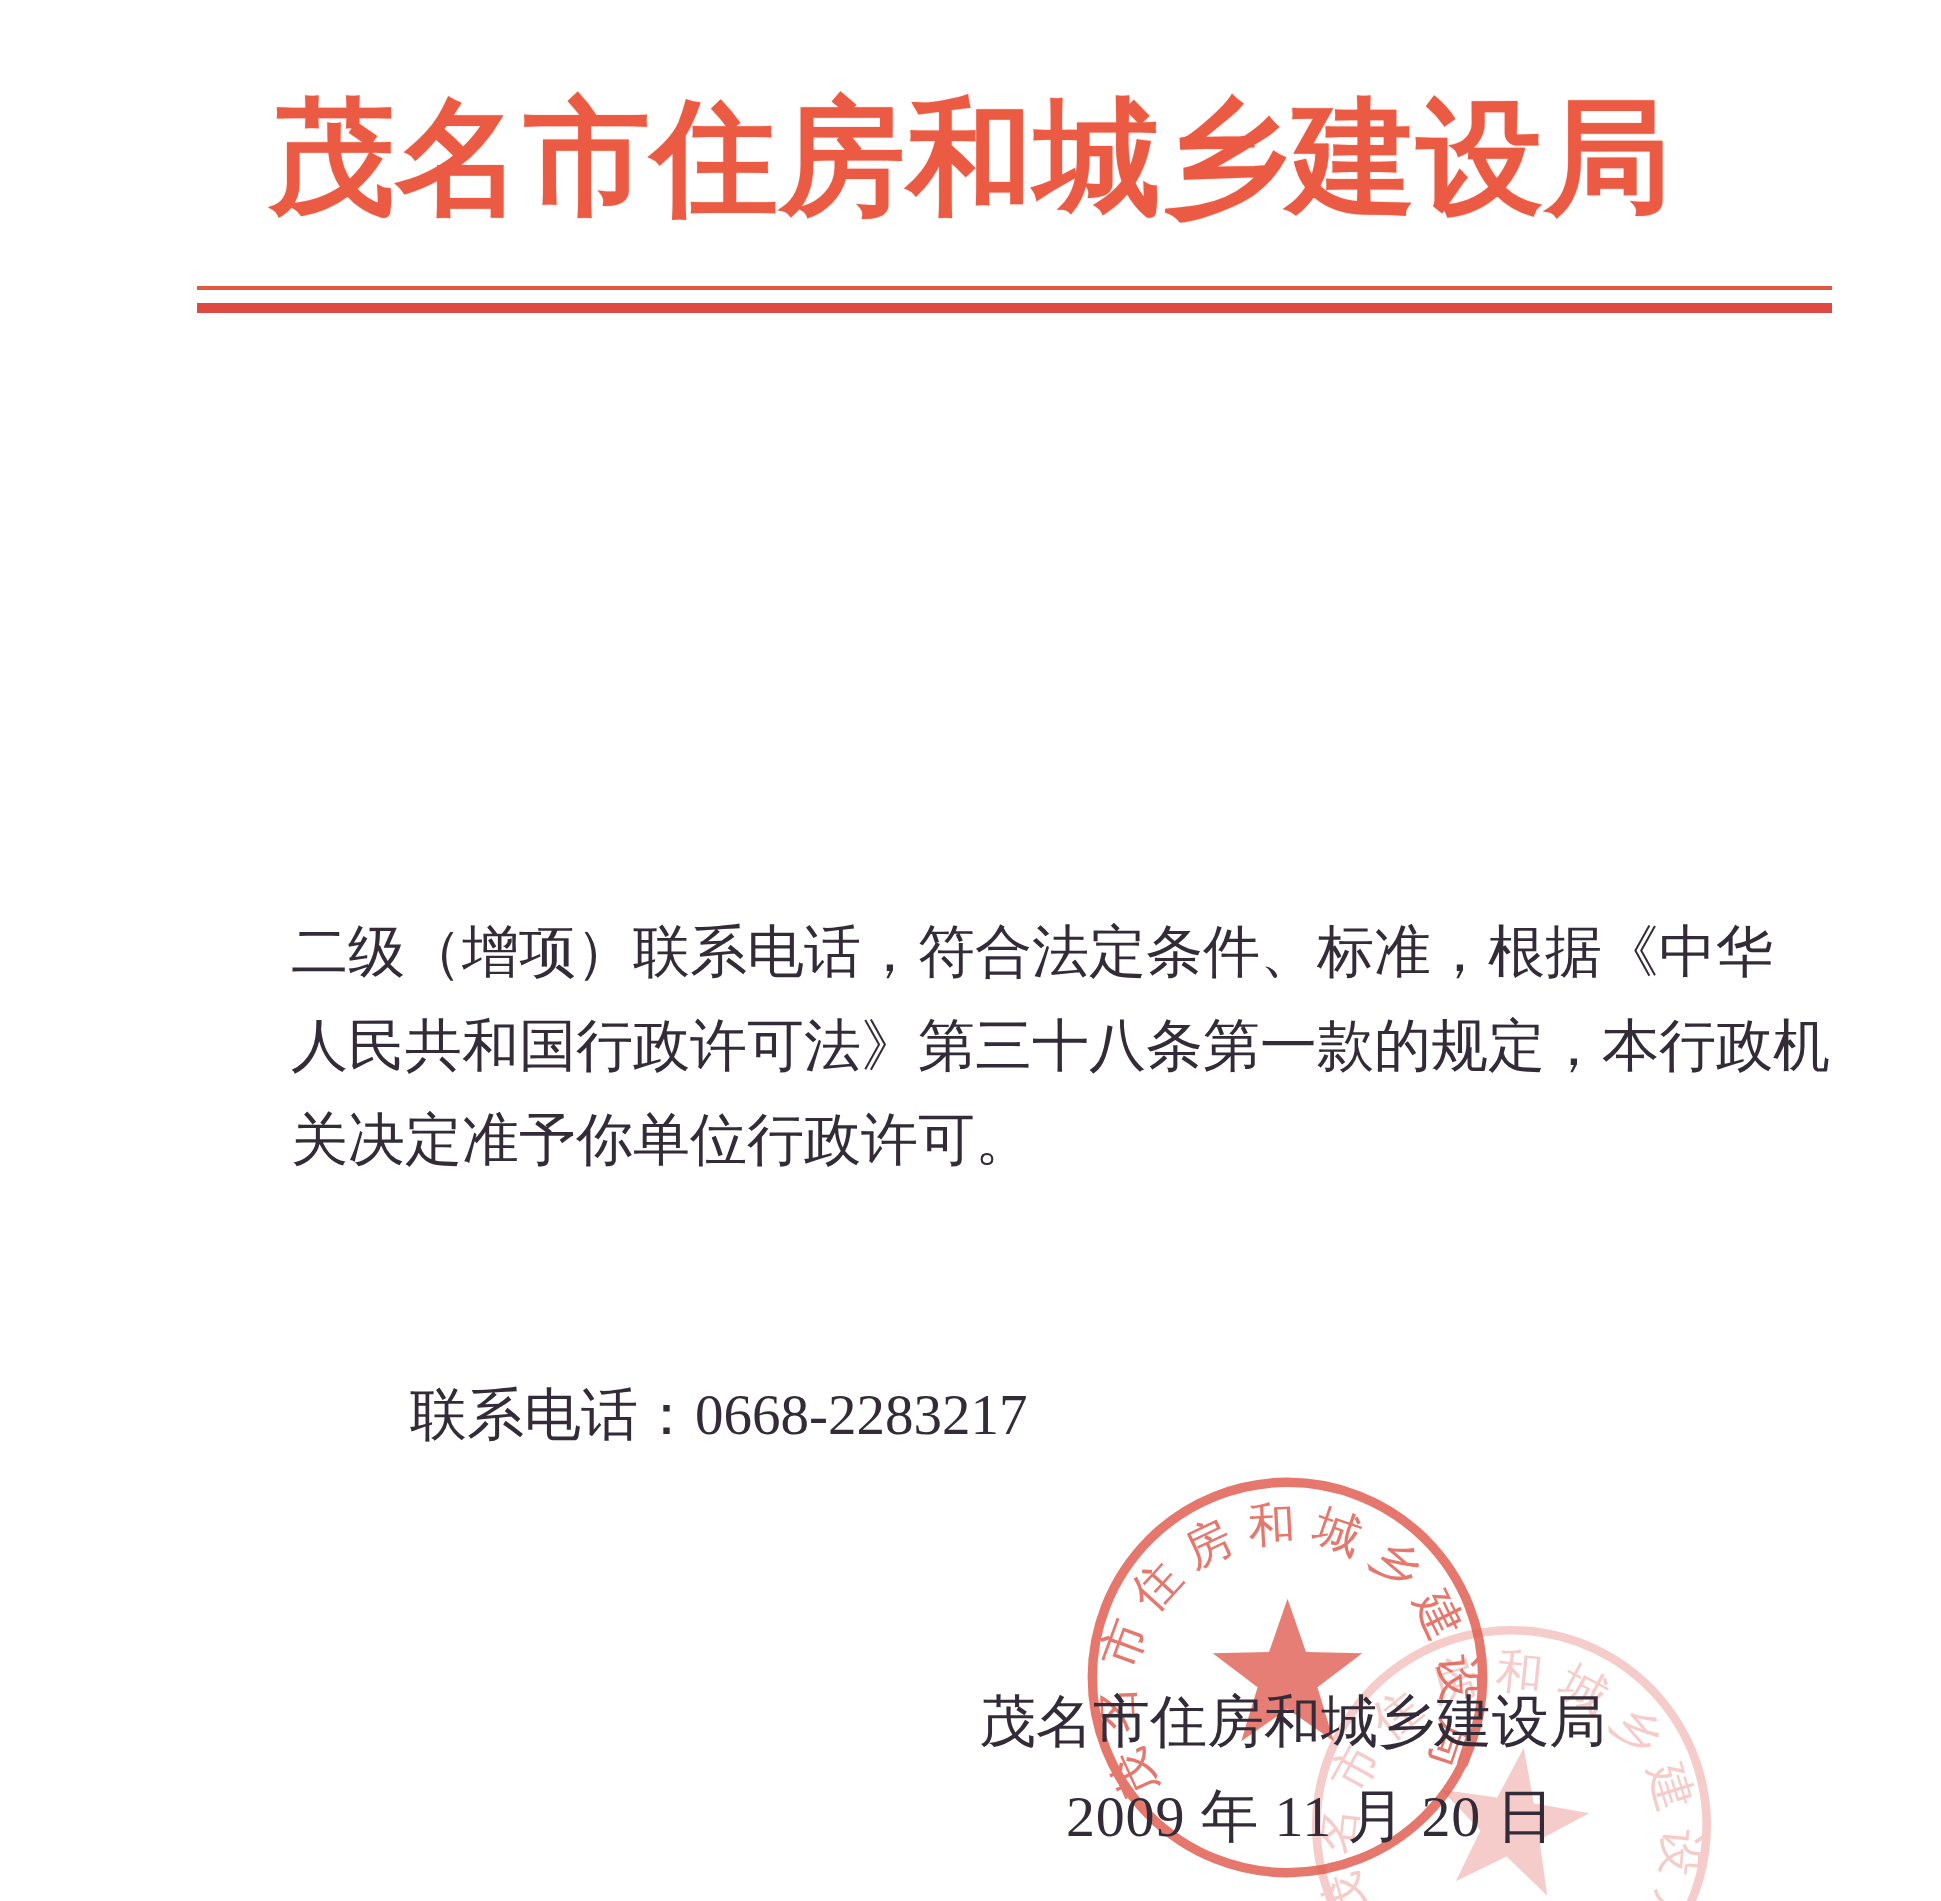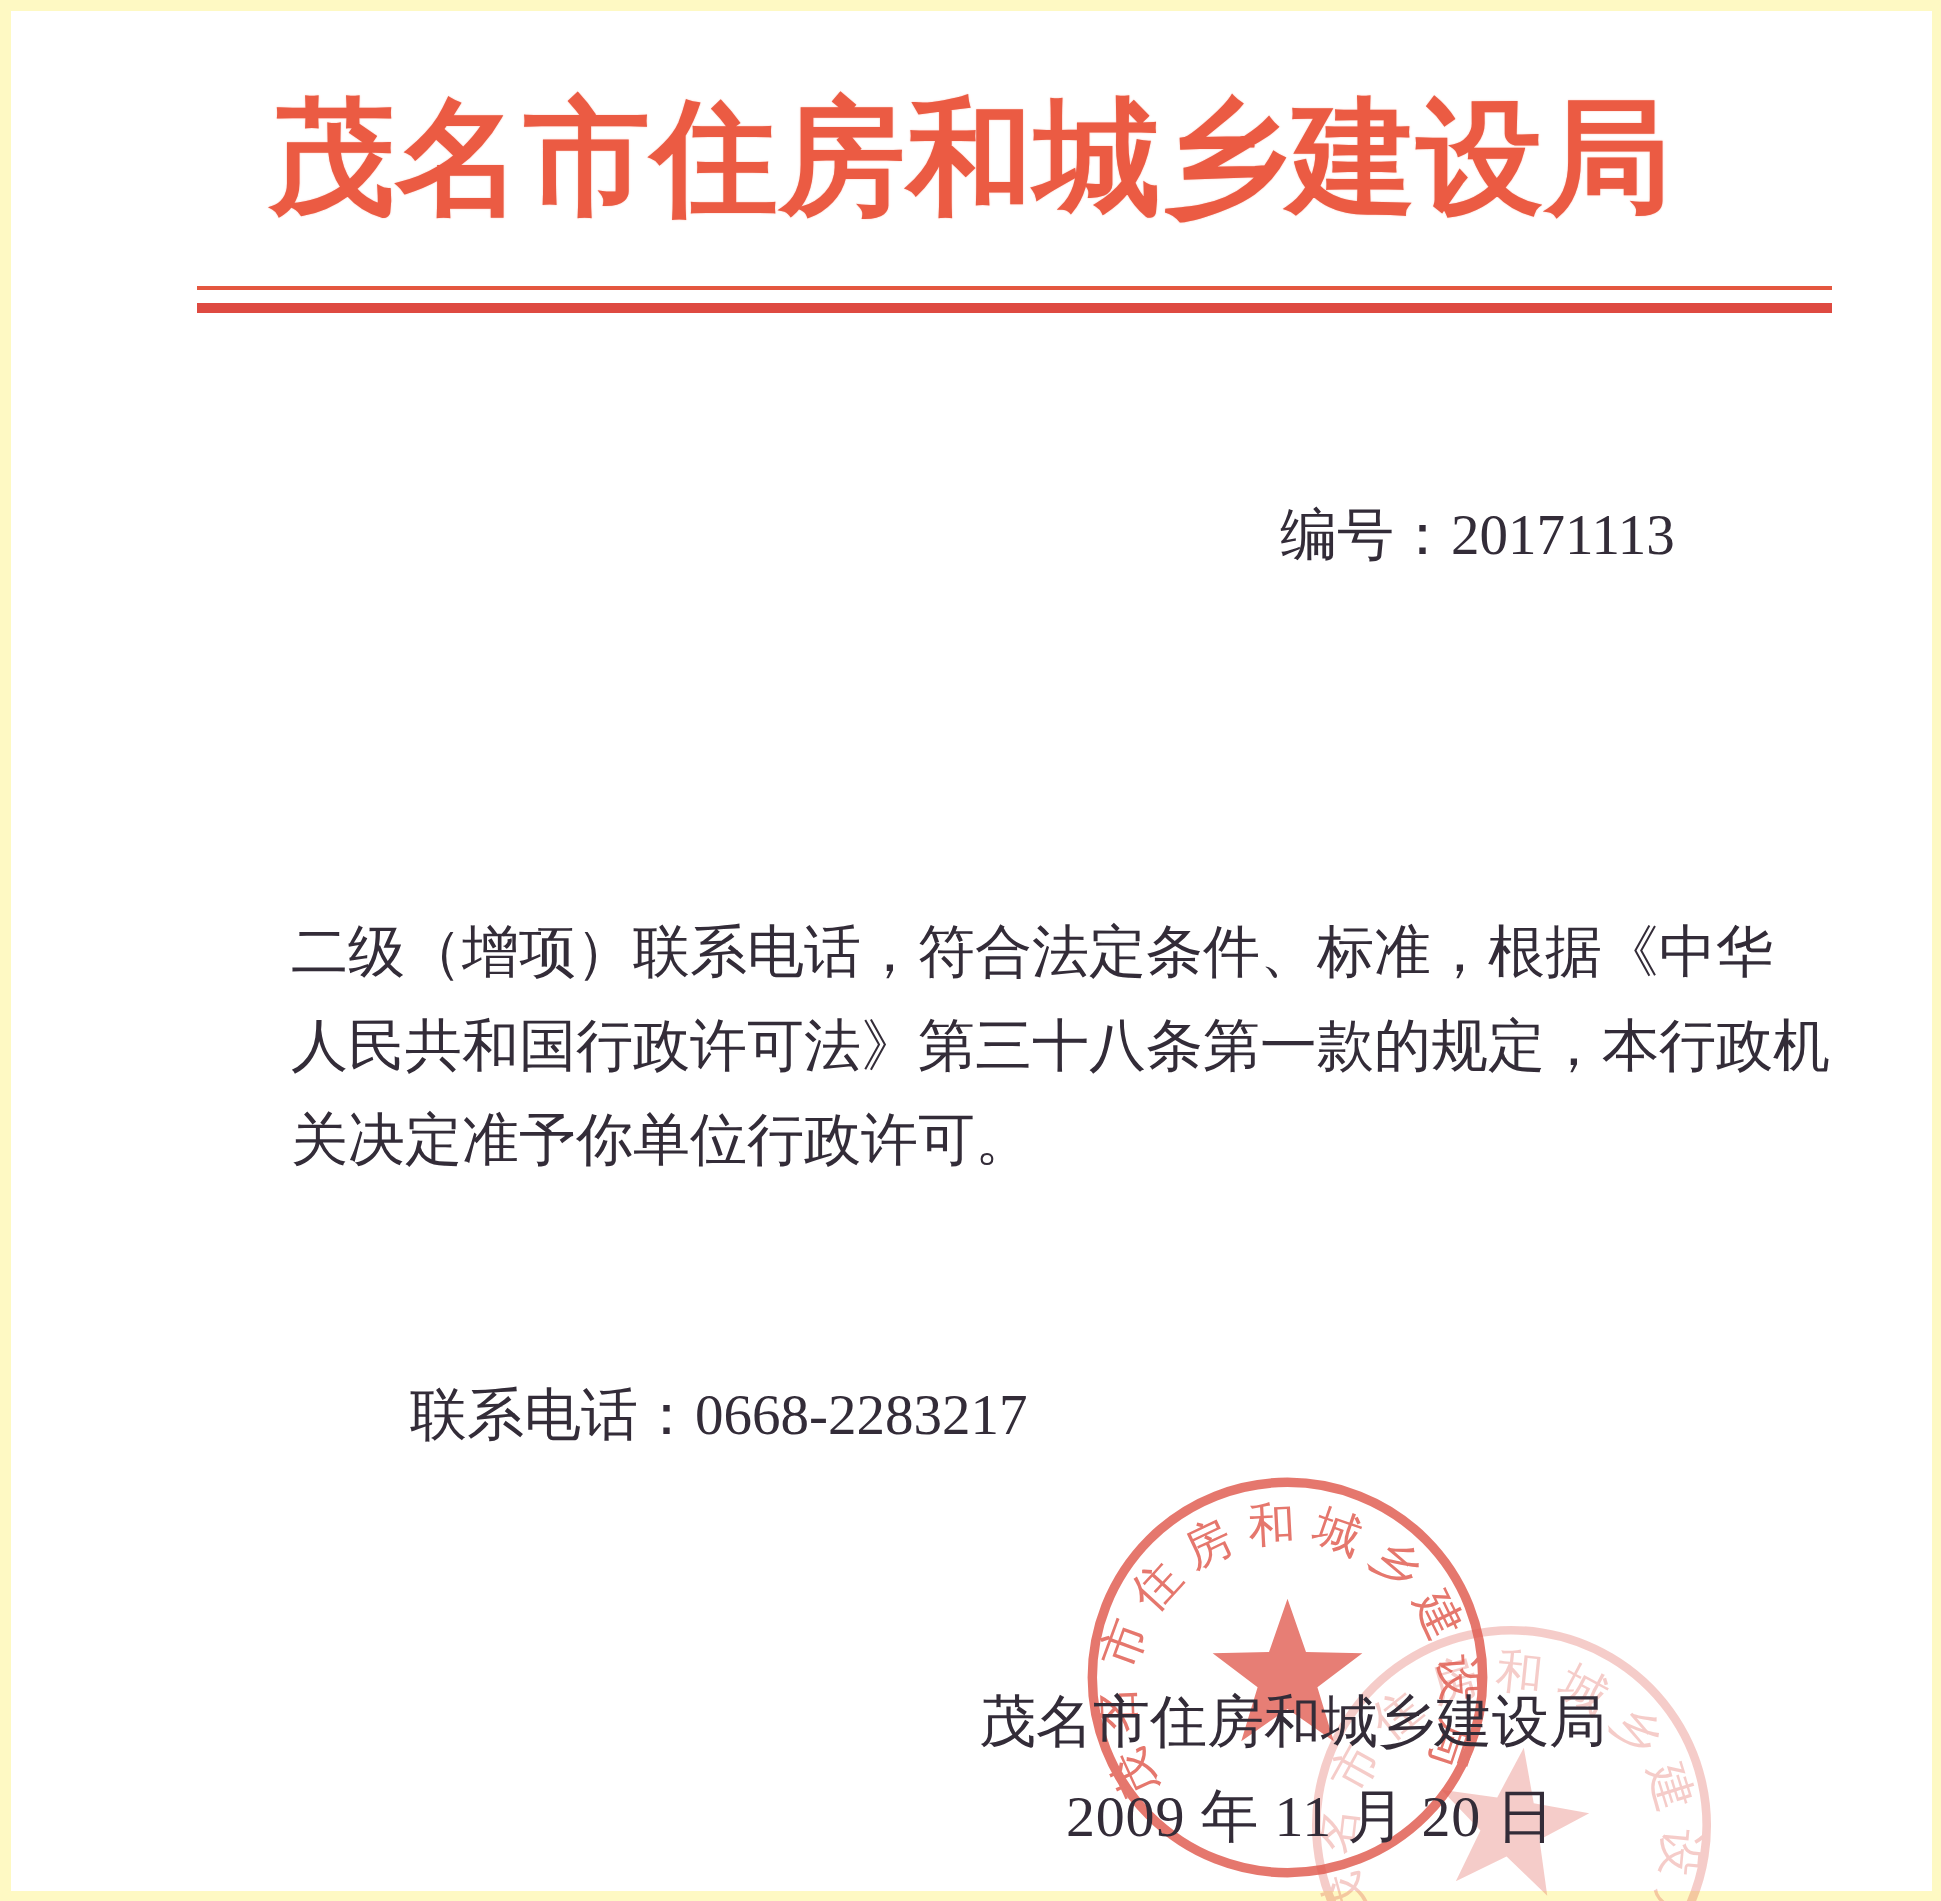--- a/index.html
+++ b/index.html
@@ -4,21 +4,21 @@
 <style>
   html,body{margin:0;padding:0;}
   body{
     width:1941px;height:1902px;
     background:#7a7a7a;
     font-family:"Liberation Serif","DejaVu Serif",serif;
   }
   .page{
     position:relative;
     width:1941px;height:1902px;
-    background:#fef9c3;          
+    background:#ffffff;          
     overflow:hidden;
   }
   .sheet{
     position:absolute;
     left:11px;top:11px;right:9.4px;bottom:11px;
     background:#ffffff;
   }
   
   .agency-header{
     position:absolute;
@@ -88,21 +88,20 @@
 </head>
 <body>
 
 <div class="page">
   <div class="sheet"></div>
 
   <div class="agency-header">茂名市住房和城乡建设局</div>
   <div class="rule-thin"></div>
   <div class="rule-thick"></div>
 
-  <div class="doc-number txt">编号：20171113</div>
 
 
   <div class="txt bl1">二级（增项）联系电话，符合法定条件、标准，根据《中华</div>
   <div class="txt bl2">人民共和国行政许可法》第三十八条第一款的规定，本行政机</div>
   <div class="txt bl3">关决定准予你单位行政许可。</div>
 
   <div class="txt contact-phone">联系电话：0668-2283217</div>
 
   <svg class="seal seal-ghost" viewBox="-270 -270 540 540">
     <circle r="248" fill="none" stroke="#e05a4e" stroke-width="11"></circle>

